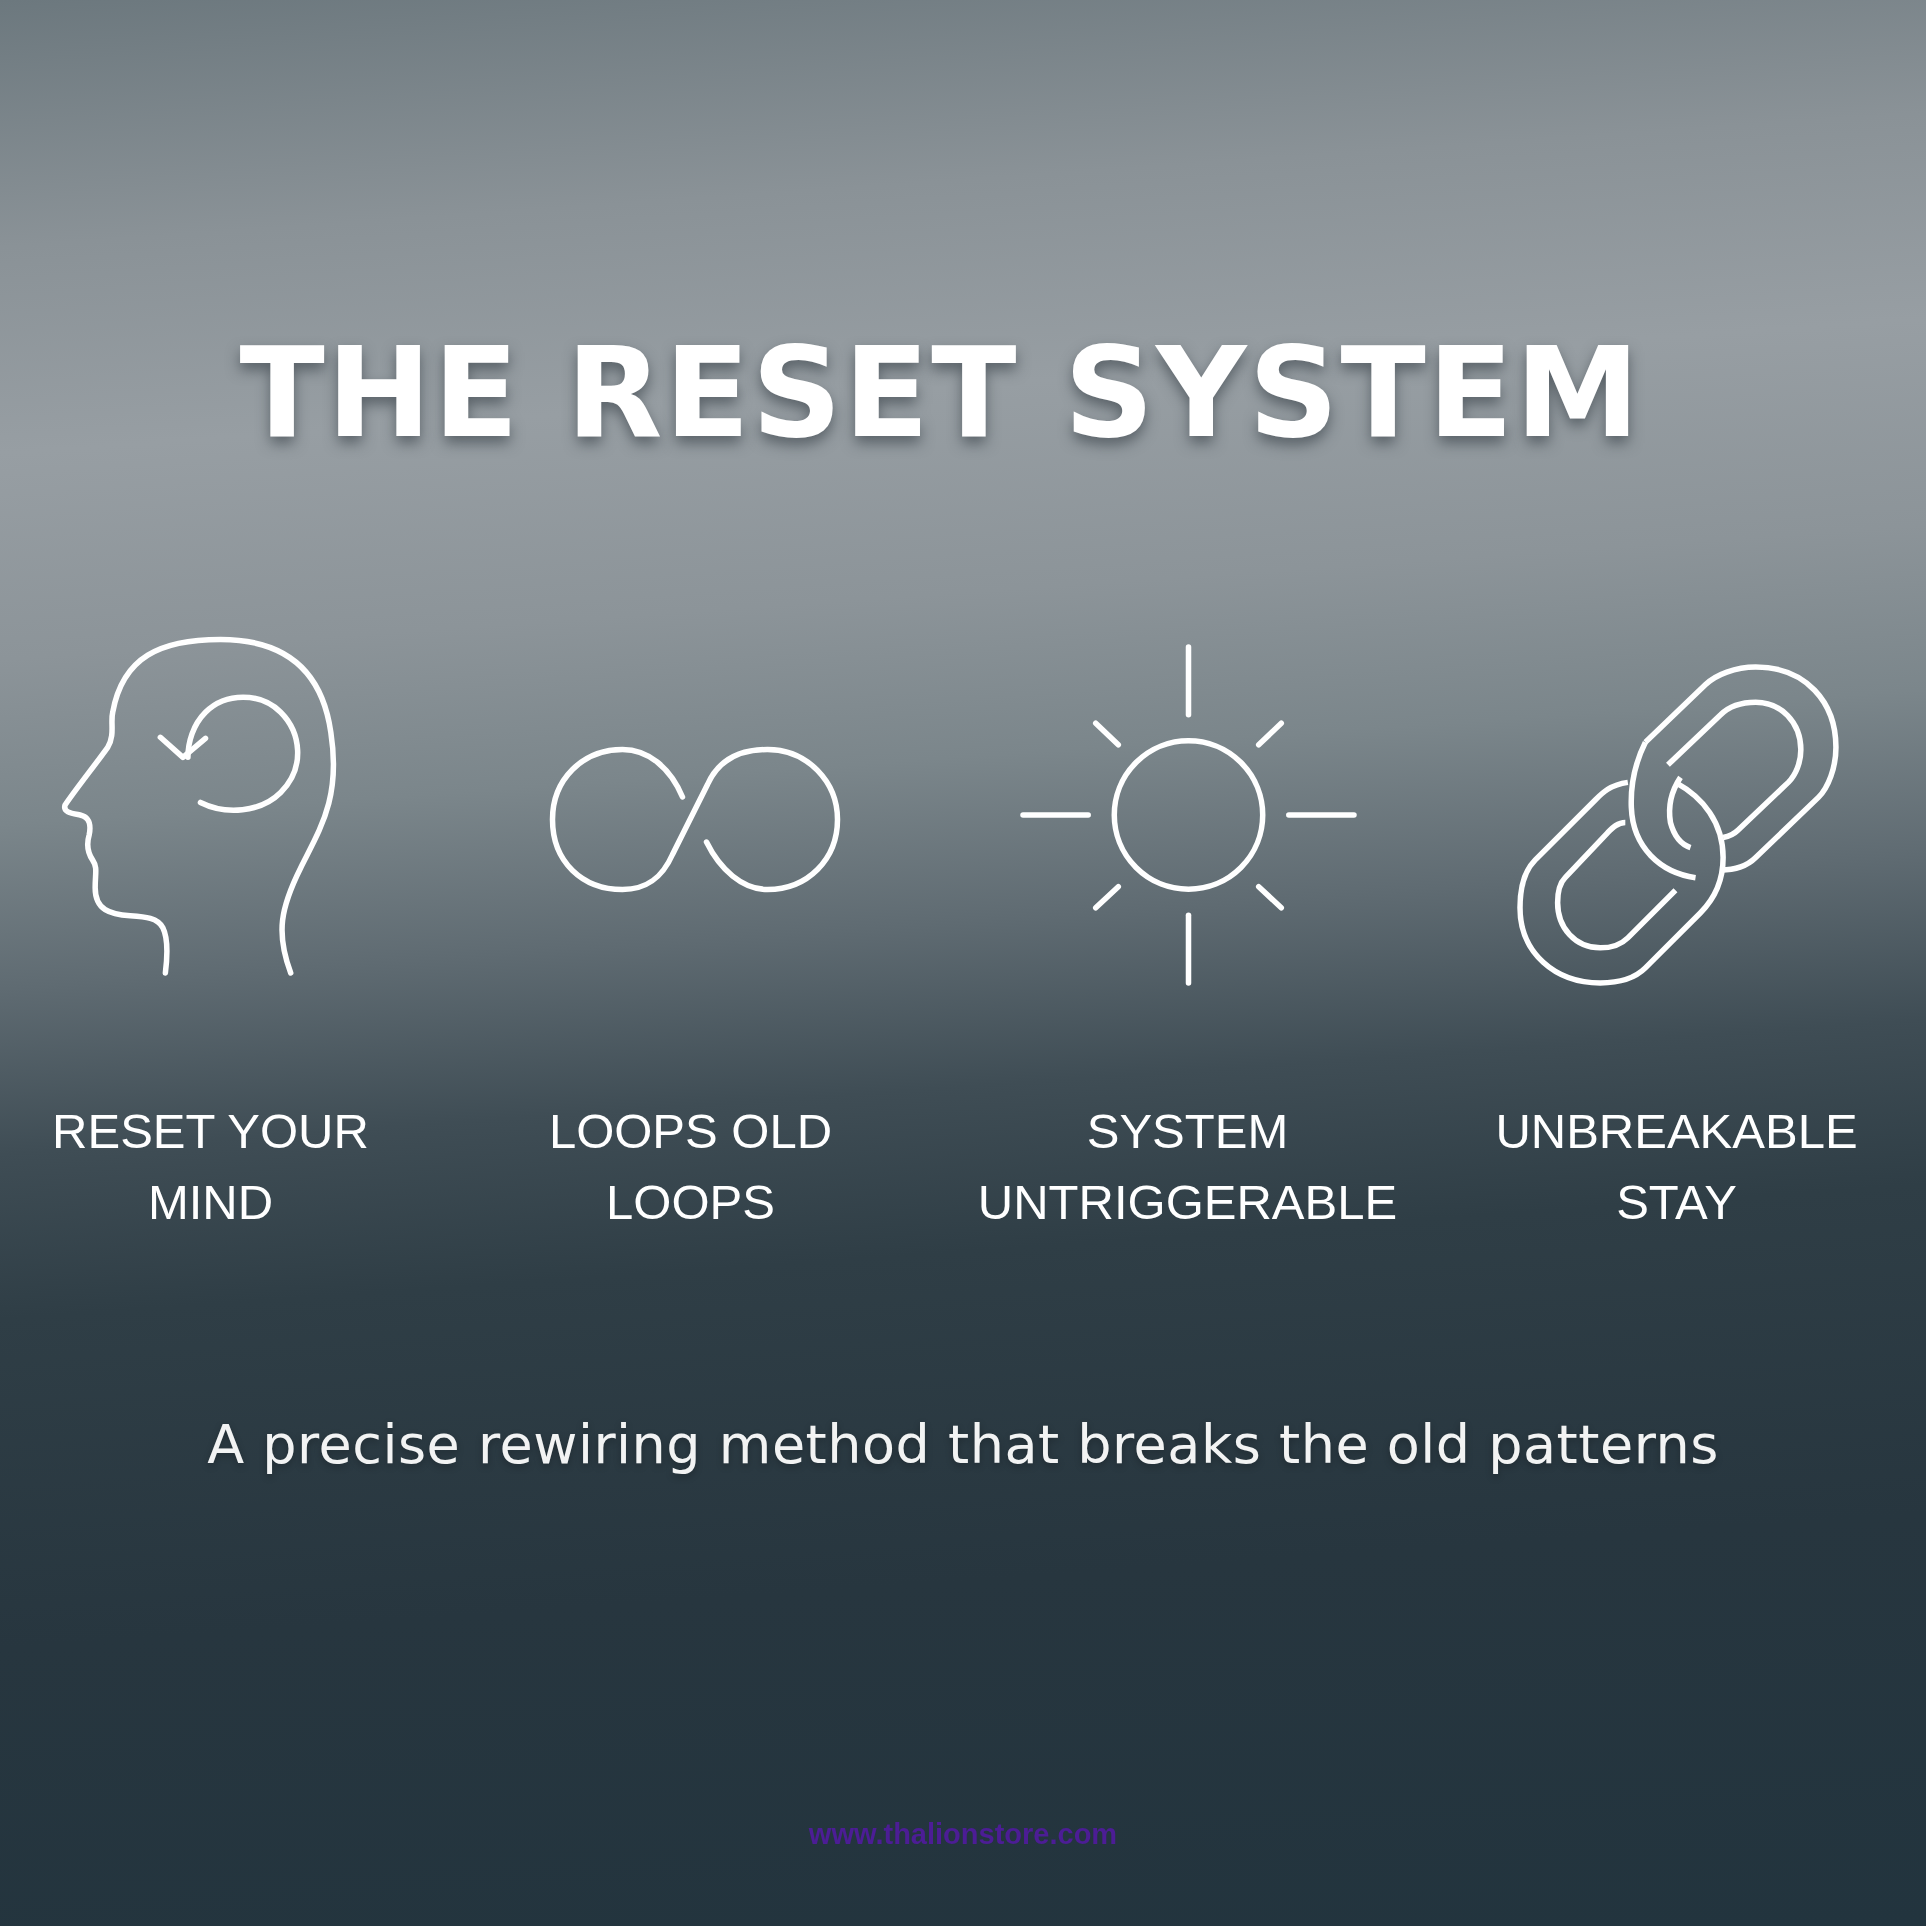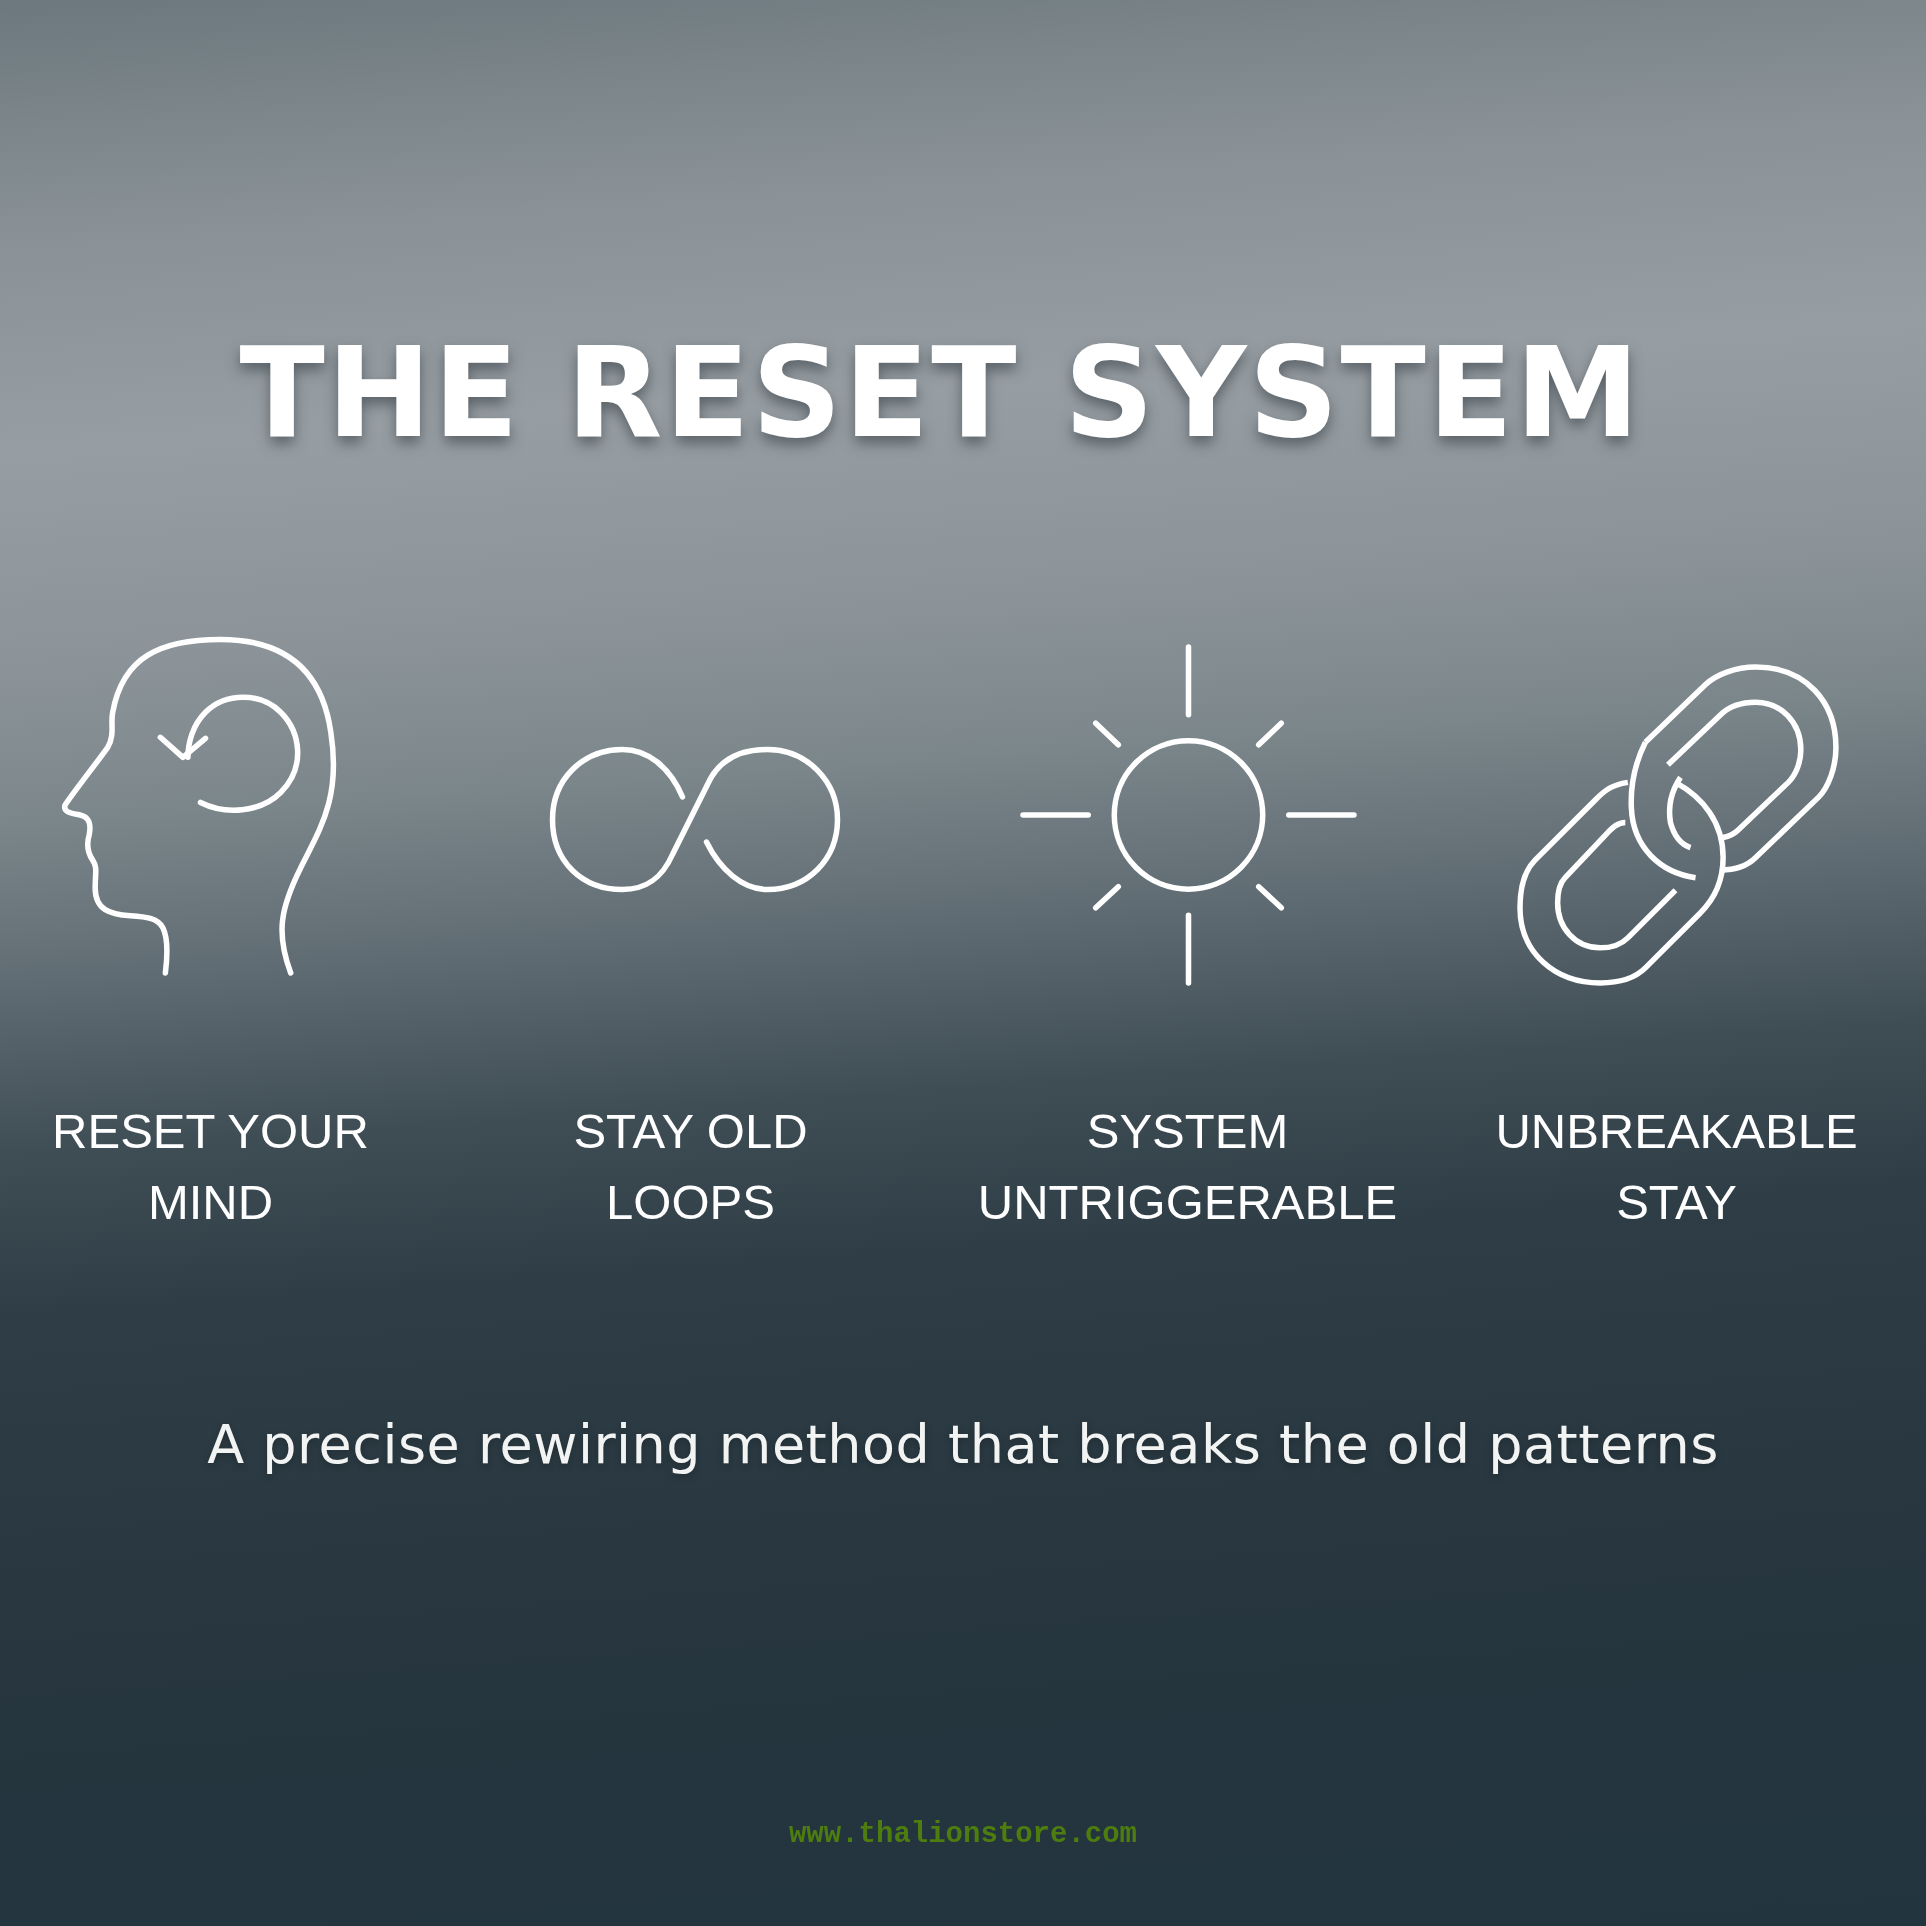--- a/index.html
+++ b/index.html
@@ -52,24 +52,24 @@
     font-size: 54px;
     line-height: 81px;
     color: #f2f3f3;
     letter-spacing: 0.5px;
     text-shadow: 0 3px 7px rgba(0,0,0,0.25);
   }
   .tagline span { display: block; }
   .url {
     position: absolute; left: 0; right: 0; top: 1818px;
     text-align: center;
-    font-family: Liberation Mono, monospace;
+    font-family: Liberation Sans, sans-serif;
     font-weight: bold;
     font-size: 29px;
-    color: #4d7c0f;
+    color: #4c1d95;
   }
 </style>
 </head>
 <body>
 
 <h1 class="title">THE RESET SYSTEM</h1>
 
 <div class="icon" style="left:60px; top:632px; width:301px; height:351px;">
   <svg viewBox="0 0 600 700" fill="none" stroke="#ffffff" stroke-width="11" stroke-linecap="round" stroke-linejoin="round">
     <path d="M 210 680 C 215 640, 215 610, 205 590 C 195 570, 170 568, 140 566 C 100 563, 70 555, 70 510 C 70 480, 75 470, 65 455 C 55 440, 52 425, 58 405 C 62 385, 60 370, 40 365 C 25 362, 5 360, 10 345 C 30 315, 70 265, 95 230 C 110 205, 100 180, 105 160 C 125 50, 200 15, 320 15 C 430 15, 520 60, 540 200 C 560 330, 520 390, 480 470 C 440 550, 430 600, 460 680"></path>
@@ -110,21 +110,21 @@
     <path d="M 260 170 C 240 210, 230 250, 232 300 C 235 380, 290 430, 360 440"></path>
     <path d="M 330 240 C 310 270, 305 300, 310 330 C 318 360, 335 375, 350 380"></path>
   </svg>
 </div>
 
 <div class="label" style="left:-15px; top:1096px;">
   <span>RESET YOUR</span>
   <span>MIND</span>
 </div>
 <div class="label" style="left:465px; top:1096px;">
-  <span>STAY OLD</span>
+  <span>LOOPS OLD</span>
   <span>LOOPS</span>
 </div>
 <div class="label" style="left:962px; top:1096px;">
   <span>SYSTEM</span>
   <span>UNTRIGGERABLE</span>
 </div>
 <div class="label" style="left:1451px; top:1096px;">
   <span>UNBREAKABLE</span>
   <span>STAY</span>
 </div>

